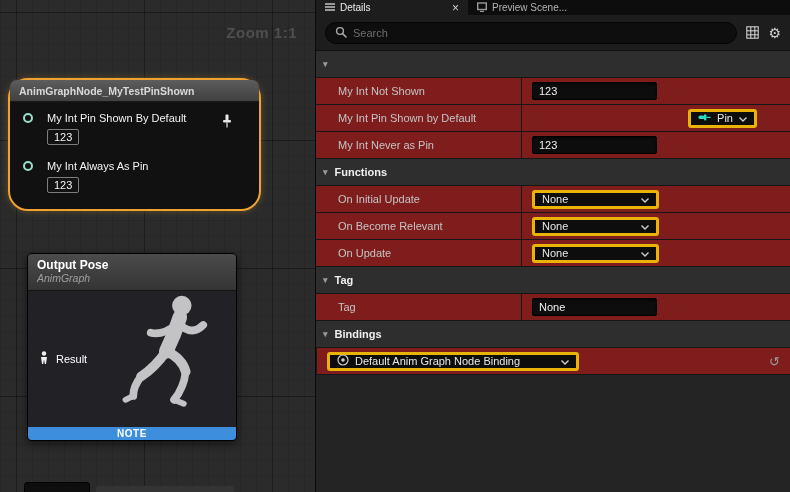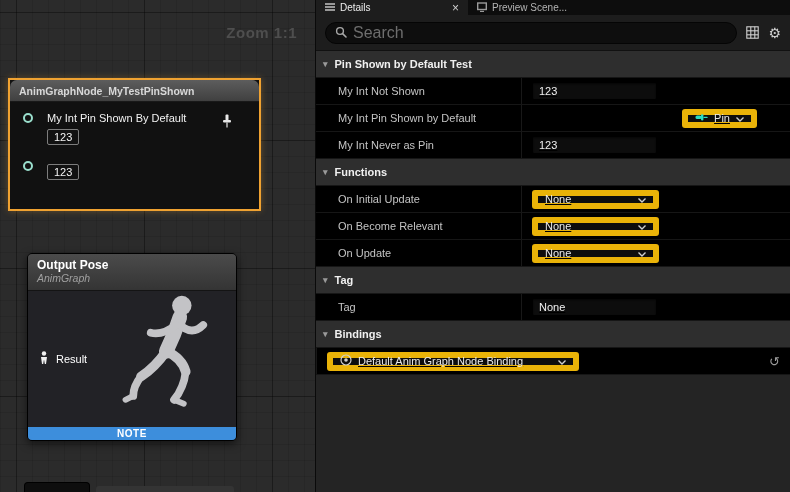--- a/index.html
+++ b/index.html
@@ -17,21 +17,21 @@
       linear-gradient(rgba(0,0,0,.10) 1px, transparent 1px),
       linear-gradient(90deg, rgba(0,0,0,.10) 1px, transparent 1px);
     background-size:128px 128px,128px 128px,16px 16px,16px 16px;
     background-position:16px 12px,16px 12px,0 12px,0 12px;
     border-right:1px solid #0a0a0a;
   }
   .zoom-label{ position:absolute; top:24px; right:18px; font-size:15px; font-weight:bold; color:#4e4e4e; letter-spacing:.5px; }
 
   .node-test{
     position:absolute; left:8px; top:78px; width:253px; height:133px;
-    border:2px solid #f0a231; border-radius:0; background:rgba(17,17,17,.96);
+    border:2px solid #f0a231; border-radius:20px; background:rgba(17,17,17,.96);
     box-shadow:0 0 7px rgba(240,162,49,.30);
   }
   .node-test-header{
     height:22px; background:linear-gradient(#5d5d5d,#404040);
     border-radius:7px 7px 0 0; display:flex; align-items:center; padding:0 9px;
     color:#d8d8d8; font-size:10.5px; font-weight:bold; border-bottom:1px solid #191919;
     white-space:nowrap; overflow:hidden;
   }
   .node-test-body{ position:relative; padding:10px 10px 0 10px; }
   .gpin-row{ position:relative; padding-left:27px; margin-bottom:15px; }
@@ -68,43 +68,43 @@
   
   .details-panel{ flex:1; height:100%; display:flex; flex-direction:column; background:#242424; }
 
   .tabbar{ height:15px; background:#0d0d0d; display:flex; align-items:stretch; }
   .tab{ display:flex; align-items:center; gap:5px; padding:1px 9px; font-size:10px; color:#b3b3b3; }
   .tab.active{ background:#1d1d1d; color:#ececec; width:152px; }
   .tab-close{ margin-left:auto; color:#cfcfcf; font-size:12px; line-height:10px; }
 
   .search-row{ height:36px; background:#1d1d1d; display:flex; align-items:center; padding:0 9px; gap:9px; border-bottom:1px solid #111; }
   .search-box{ flex:1; height:22px; background:#0e0e0e; border:1px solid #050505; border-radius:11px; display:flex; align-items:center; padding:0 9px; gap:6px; }
-  .search-box input{ flex:1; background:transparent; border:none; outline:none; color:#dddddd; font-size:16px; }
+  .search-box input{ flex:1; background:transparent; border:none; outline:none; color:#dddddd; font-size:11px; }
   .search-box input::placeholder{ color:#6e6e6e; }
   .icon-btn{ color:#cfcfcf; display:flex; align-items:center; }
   .gear-glyph{ font-size:14px; line-height:14px; color:#cfcfcf; }
 
   .props{ display:flex; flex-direction:column; }
   .section-header{
     height:27px; background:#2e2e2e; display:flex; align-items:center; gap:7px;
     padding:0 7px; border-bottom:1px solid #161616; color:#f0f0f0; font-weight:bold; font-size:11px;
   }
   .chev{ color:#9a9a9a; font-size:9px; }
-  .prow{ height:27px; display:flex; background:#000000; border-bottom:1px solid #161616;text-decoration:underline; }
+  .prow{ height:27px; display:flex; background:#7f1d1d; border-bottom:1px solid #161616; }
   .plabel{ width:205px; display:flex; align-items:center; padding-left:22px; color:#c4c4c4; font-size:11px; }
   .pvalue{ flex:1; display:flex; align-items:center; padding:0 10px; border-left:1px solid #181818; }
   .pvalue-right{ justify-content:flex-end; padding-right:33px; }
 
   .tinput{
     width:125px; height:18px; background:#0d0d0d; border:1px solid #000;
     border-radius:2px; color:#f0f0f0; font-size:11px; padding:0 6px; outline:none;
     box-shadow:inset 0 1px 2px rgba(0,0,0,.6);
   }
   .combo{
-    height:19px; background:#0d0d0d; border:6px solid #eab308; border-radius:3px;
+    height:19px; background:#0d0d0d; border:3px solid #eab308; border-radius:3px;
     display:flex; align-items:center; padding:0 7px; color:#e8e8e8; font-size:11px; gap:6px; cursor:pointer;
   }
   .combo .flexfill{ flex:1; }
   .combo-none{ width:127px; }
   .combo-pin{ min-width:56px; }
   .combo-binding{ width:252px; }
   .reset-glyph{ color:#9a9a9a; font-size:13px; }
   .props-filler{ flex:1; background:#242424; }
 </style>
 </head>
@@ -127,20 +127,21 @@
                 <rect x="4.5" y="0.5" width="3" height="6" rx="1"></rect>
                 <rect x="2" y="6" width="8" height="2.5" rx="1"></rect>
                 <rect x="5.4" y="8.5" width="1.2" height="5"></rect>
               </g>
             </svg>
           </span>
           <div class="gpin-value">123</div>
         </div>
         <div class="gpin-row">
           <span class="gpin-circle"></span>
+          <div class="gpin-label">My Int Always As Pin</div>
           <div class="gpin-value">123</div>
         </div>
       </div>
     </div>
 
     <div class="node-output">
       <div class="node-output-header">
         <div class="node-output-title">Output Pose</div>
         <div class="node-output-subtitle">AnimGraph</div>
       </div>
@@ -232,21 +233,20 @@
       </span>
       <span class="icon-btn">
           <span class="gear-glyph">⚙</span>
         </span>
     </div>
 
     <div class="props">
 
       <div class="section-header">
         <span class="chev">▾</span>
-        <span>Pin Shown by Default Test</span>
       </div>
       <div class="prow">
         <div class="plabel">My Int Not Shown</div>
         <div class="pvalue">
           <input class="tinput" value="123" style="">
         </div>
       </div>
       <div class="prow">
         <div class="plabel">My Int Pin Shown by Default</div>
         <div class="pvalue pvalue-right">

